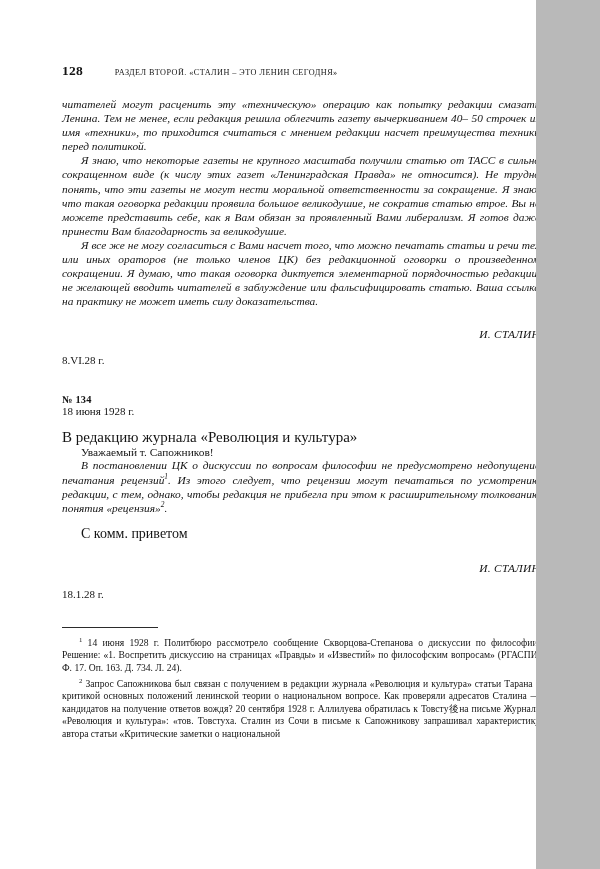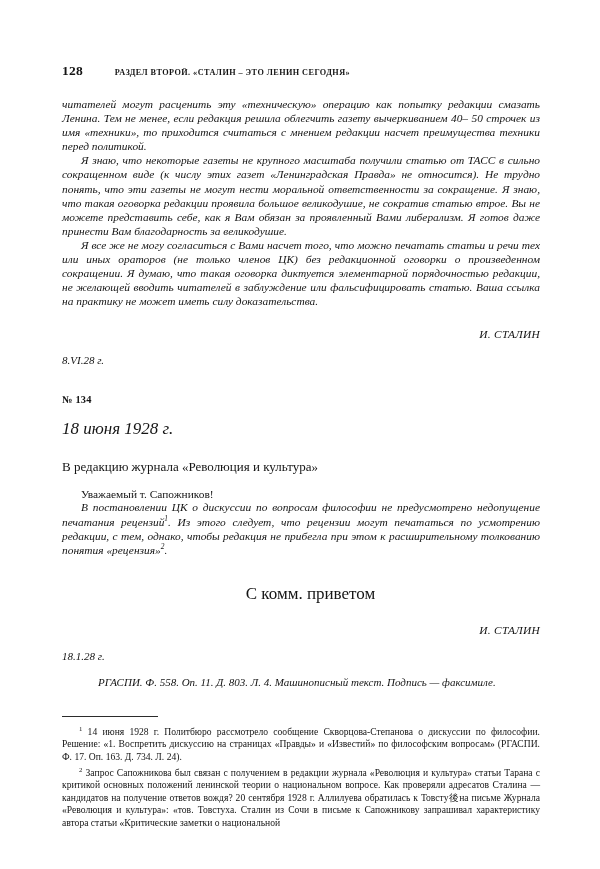--- a/index.html
+++ b/index.html
@@ -2,21 +2,21 @@
 <html lang="ru"><head>
 <meta charset="utf-8">
 <style>
   html, body {
     margin: 0;
     padding: 0;
     background: #b9b9b9;
   }
   .page {
     position: relative;
-    width: 600px;
+    width: 536px;
     height: 869px;
     background: #ffffff;
     overflow: hidden;
     font-family: "Liberation Serif", serif;
     color: #141414;
   }
   .sheet {
     position: absolute;
     left: 62px;
     top: 48px;
@@ -29,21 +29,21 @@
     gap: 12px;
     margin-bottom: 18px;
   }
   .folio {
     font-size: 13.5px;
     font-weight: bold;
     letter-spacing: 0.2px;
   }
   .runhead-title {
     font-size: 8.2px;
-    font-weight: bold;
+    font-weight: normal;
     letter-spacing: 0.45px;
     text-transform: uppercase;
     padding-left: 20px;
     margin-top: 20px;
   }
   
   .body p {
     margin: 0;
     font-size: 11.4px;
     line-height: 14.1px;
@@ -57,21 +57,20 @@
   }
   .sig {
     margin-top: 20px;
     font-style: italic;
     font-size: 11.4px;
     text-align: right;
     letter-spacing: 0.3px;
   }
   .datestamp {
     margin-top: 14px;
-    font-style: italic;
     font-size: 11px;
   }
   .archive {
     margin-top: 13px;
     font-style: italic;
     font-size: 11px;
     text-align: justify;
     padding-left: 36px;
     line-height: 14px;
   }
@@ -87,41 +86,37 @@
   .doc-title {
     margin-top: 5px;
     font-size: 10.4px;
     font-weight: bold;
     letter-spacing: 0.25px;
     line-height: 13.6px;
     text-transform: uppercase;
     max-width: 430px;
   }
   .doc-date {
-    margin-top: 14px;
-    font-size: 17px;
-    font-style: italic;
+    font-size: 11px;
   }
   .addressee {
-    margin-top: 20px;
-    font-size: 13px;
+    margin-top: 12px;
+    font-size: 15px;
   }
   .salut {
-    margin-top: 13px;
     font-size: 11.4px;
     text-indent: 19px;
   }
   .para {
     margin-top: 10px;
   }
   .closing {
-    margin-top: 27px;
-    font-size: 17px;
+    margin-top: 11px;
+    font-size: 14px;
     text-indent: 19px;
-    text-align: center;
   }
   sup {
     font-size: 7.4px;
     vertical-align: super;
     line-height: 0;
   }
   
   .fn-rule {
     margin-top: 27px;
     width: 96px;
@@ -169,21 +164,20 @@
       <div class="addressee">В редакцию журнала «Революция и культура»</div>
       <div class="salut">Уважаемый т. Сапожников!</div>
 
       <div class="body">
         <p class="para"><span>В постановлении ЦК о дискуссии по вопросам философии не предусмотрено недопущение печатания рецензий</span><sup>1</sup><span>. Из этого следует, что рецензии могут печататься по усмотрению редакции, с тем, однако, чтобы редакция не прибегла при этом к расширительному толкованию понятия «рецензия»</span><sup>2</sup><span>.</span></p>
       </div>
 
       <div class="closing">С комм. приветом</div>
       <div class="sig">И. СТАЛИН</div>
       <div class="datestamp">18.1.28 г.</div>
-      <div class="archive">РГАСПИ. Ф. 558. Оп. 11. Д. 803. Л. 4. Машинописный текст. Подпись — факсимиле.</div>
     </div>
 
     <div class="fn-rule"></div>
     <div class="footnotes">
       <p><span class="fnmark">1</span> <span>14 июня 1928 г. Политбюро рассмотрело сообщение Скворцова-Степанова о дискуссии по философии. Решение: «1. Воспретить дискуссию на страницах «Правды» и «Известий» по философским вопросам» (РГАСПИ. Ф. 17. Оп. 163. Д. 734. Л. 24).</span></p>
       <p><span class="fnmark">2</span> <span>Запрос Сапожникова был связан с получением в редакции журнала «Революция и культура» статьи Тарана с критикой основных положений ленинской теории о национальном вопросе. Как проверяли адресатов Сталина — кандидатов на получение ответов вождя? 20 сентября 1928 г. Аллилуева обратилась к Товсту後на письме Журнала «Революция и культура»: «тов. Товстуха. Сталин из Сочи в письме к Сапожникову запрашивал характеристику автора статьи «Критические заметки о национальной</span></p>
     </div>
 
   </div>
 </div>

